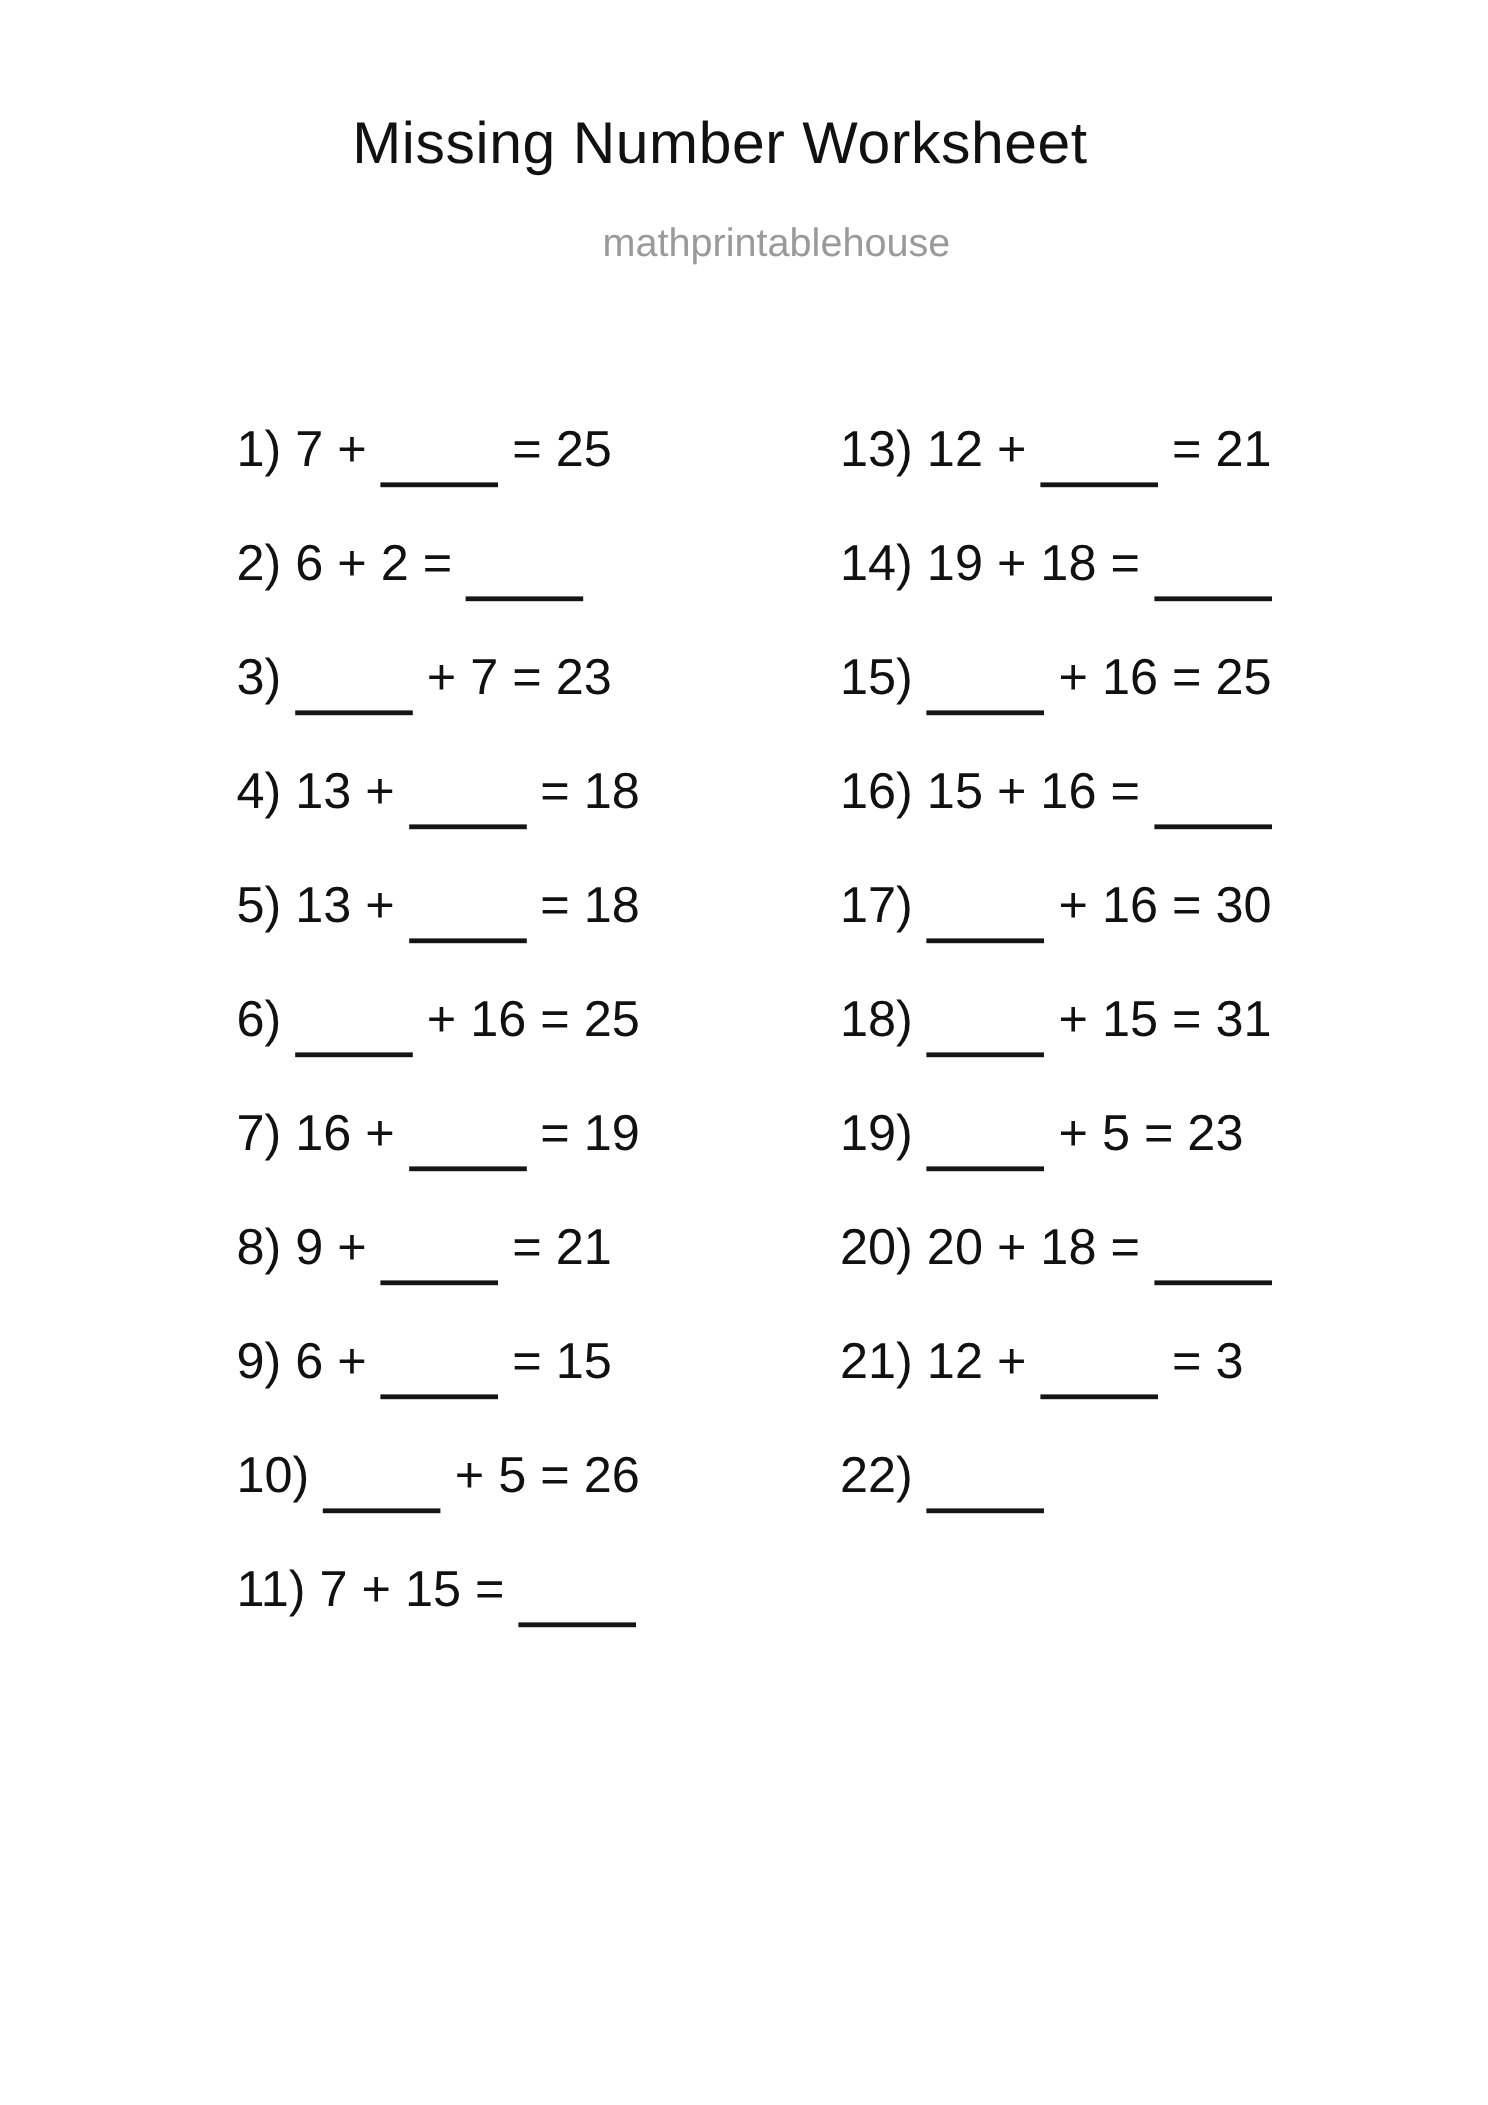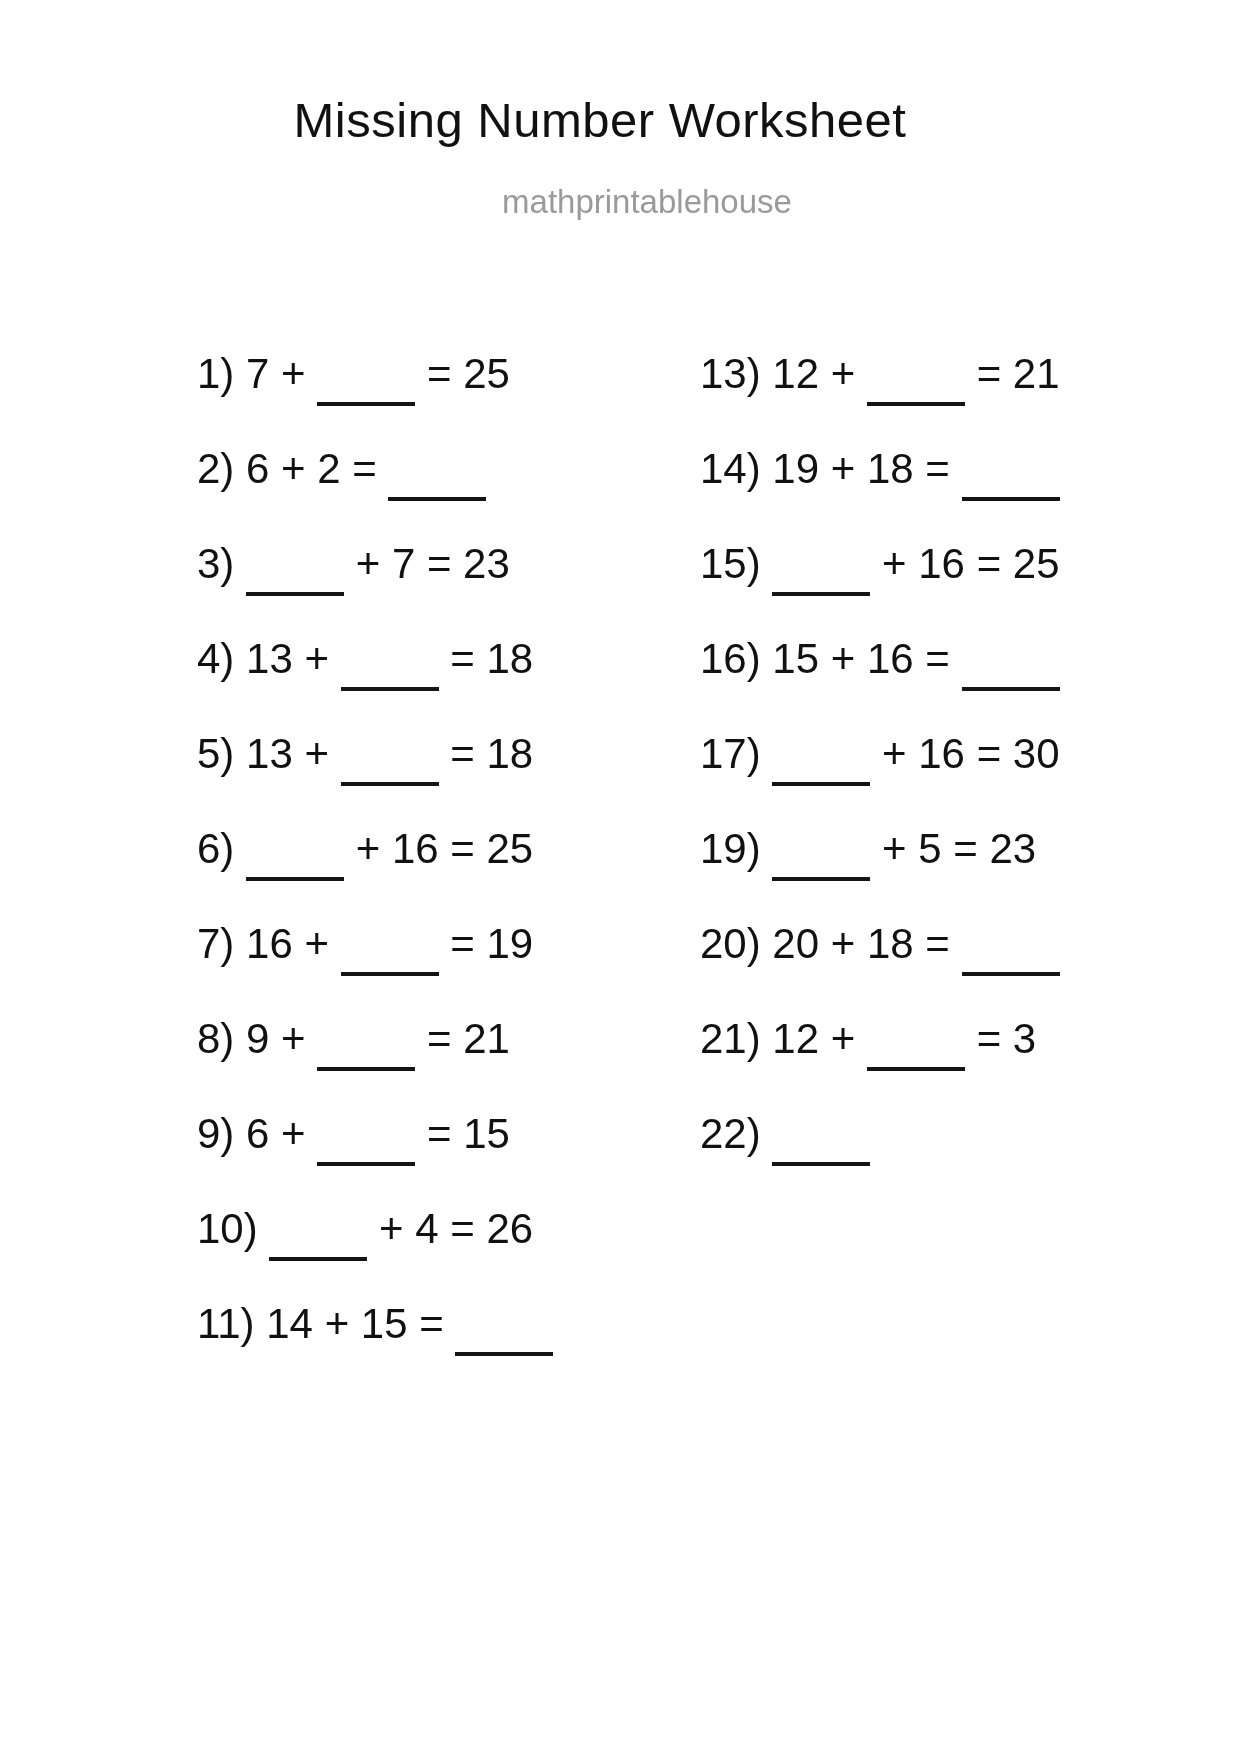--- a/index.html
+++ b/index.html
@@ -79,28 +79,29 @@
     <div class="col">
         <div class="problem"><span>1)</span><span> 7 + </span><span class="blank"></span><span> = 25</span></div>
         <div class="problem"><span>2)</span><span> 6 + 2 = </span><span class="blank"></span></div>
         <div class="problem"><span>3)</span><span> </span><span class="blank"></span><span> + 7 = 23</span></div>
         <div class="problem"><span>4)</span><span> 13 + </span><span class="blank"></span><span> = 18</span></div>
         <div class="problem"><span>5)</span><span> 13 + </span><span class="blank"></span><span> = 18</span></div>
         <div class="problem"><span>6)</span><span> </span><span class="blank"></span><span> + 16 = 25</span></div>
         <div class="problem"><span>7)</span><span> 16 + </span><span class="blank"></span><span> = 19</span></div>
         <div class="problem"><span>8)</span><span> 9 + </span><span class="blank"></span><span> = 21</span></div>
         <div class="problem"><span>9)</span><span> 6 + </span><span class="blank"></span><span> = 15</span></div>
-        <div class="problem"><span>10)</span><span> </span><span class="blank"></span><span> + 4 = 26</span></div>
-        <div class="problem"><span>11)</span><span> 14 + 15 = </span><span class="blank"></span></div>
+        <div class="problem"><span>10)</span><span> </span><span class="blank"></span><span> + 5 = 26</span></div>
+        <div class="problem"><span>11)</span><span> 7 + 15 = </span><span class="blank"></span></div>
       </div>
     <div class="col">
         <div class="problem"><span>13)</span><span> 12 + </span><span class="blank"></span><span> = 21</span></div>
         <div class="problem"><span>14)</span><span> 19 + 18 = </span><span class="blank"></span></div>
         <div class="problem"><span>15)</span><span> </span><span class="blank"></span><span> + 16 = 25</span></div>
         <div class="problem"><span>16)</span><span> 15 + 16 = </span><span class="blank"></span></div>
         <div class="problem"><span>17)</span><span> </span><span class="blank"></span><span> + 16 = 30</span></div>
+        <div class="problem"><span>18)</span><span> </span><span class="blank"></span><span> + 15 = 31</span></div>
         <div class="problem"><span>19)</span><span> </span><span class="blank"></span><span> + 5 = 23</span></div>
         <div class="problem"><span>20)</span><span> 20 + 18 = </span><span class="blank"></span></div>
         <div class="problem"><span>21)</span><span> 12 + </span><span class="blank"></span><span> = 3</span></div>
         <div class="problem"><span>22)</span><span> </span><span class="blank"></span></div>
       </div>
   </div>
 </div>
 
 </body></html>

